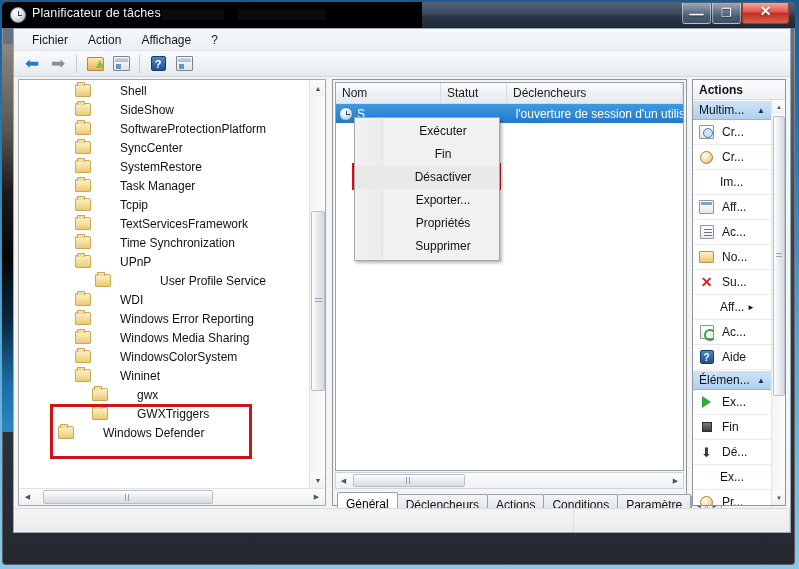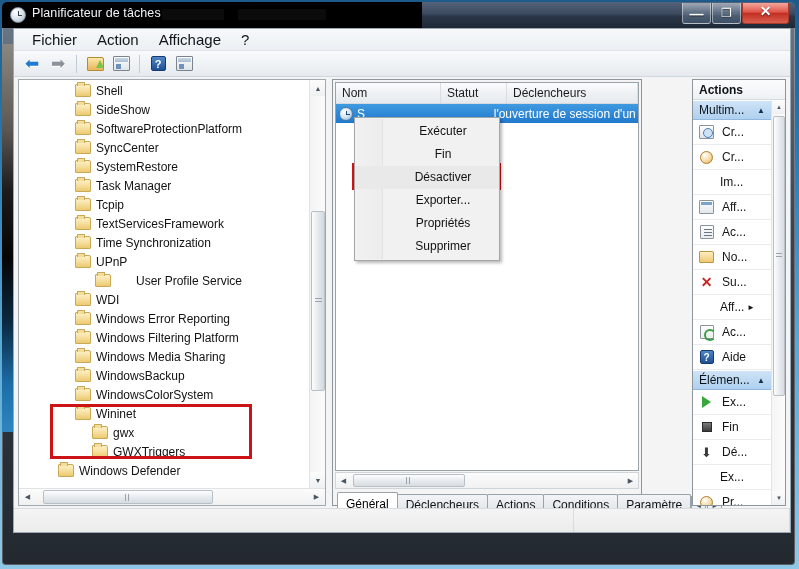--- a/index.html
+++ b/index.html
@@ -105,21 +105,21 @@
   .client-inner { position:absolute; inset:0; background:#f4f4f4; }
 
   
   .menubar {
     position: absolute; left: 0; top: 0; width: 100%; height: 22px;
     background: linear-gradient(180deg,#f6f8fa 0%,#eceff3 100%);
     border-bottom: 1px solid #dfe3e8;
     display: flex; align-items: center; padding-left: 8px; gap: 0;
   }
   .menu-item {
-    font-size: 15px; color: #12161a; padding: 2px 10px; white-space:nowrap;
+    font-size: 12px; color: #12161a; padding: 2px 10px; white-space:nowrap;
   }
 
   
   .toolbar {
     position: absolute; left: 0; top: 22px; width: 100%; height: 26px;
     background: linear-gradient(180deg,#f8fafc 0%,#eef1f4 60%,#e6eaee 100%);
     border-bottom: 1px solid #cfd6dd;
     display: flex; align-items: center; padding-left: 6px; gap: 2px;
   }
   .tb-btn { width: 24px; height: 22px; position:relative; display:flex; align-items:center; justify-content:center; }
@@ -152,21 +152,21 @@
   .tnode .exp.open::before { content:"\25E2"; display:inline-block; color:#4c4c4c; font-size:9px;}
   .tfolder {
     width: 16px; height: 13px; flex:0 0 16px; margin-right:5px; position:relative;
     background: linear-gradient(180deg,#fdf0c8 0%,#f6df9e 50%,#ecc96f 100%);
     border: 1px solid #c9a957; border-radius: 1px 2px 1px 1px;
   }
   .tfolder::before{
     content:""; position:absolute; left:1px; top:-3px; width:6px; height:3px;
     background:#f3dd9b; border:1px solid #c9a957; border-bottom:none; border-radius:1px 1px 0 0;
   }
-  .tlabel { font-size:12px; }
+  .tlabel { font-size:12px;margin-left:24px; }
 
   
   .vsb {
     position:absolute; right:0; top:0; width:16px; bottom:17px;
     background: linear-gradient(90deg,#f3f3f3,#fbfbfb);
     border-left:1px solid #e2e2e2;
   }
   .vsb .btn-up, .vsb .btn-dn {
     position:absolute; left:0; width:16px; height:16px;
     background:linear-gradient(180deg,#fcfcfc,#eef0f2);
@@ -200,21 +200,21 @@
     display:flex;align-items:center;justify-content:center;
   }
   .hsb .thumb .grip{width:6px;height:7px;background:
       repeating-linear-gradient(90deg,#9aa3ab 0 1px, transparent 1px 3px);}
 
   
   .redbox { position:absolute; border:3px solid #cc1417; pointer-events:none; }
 
   
   .center-pane {
-    position:absolute; left: 318px; top:2px; width: 310px; bottom:2px;
+    position:absolute; left: 318px; top:2px; width: 355px; bottom:2px;
     background:#f4f4f4; border:1px solid #8d959d;
   }
   .list-area {
     position:absolute; left:2px; top:2px; right:2px; height: 389px;
     background:#fff; border:1px solid #9aa2aa; overflow:hidden;
   }
   .lv-header {
     position:absolute; left:0; top:0; right:0; height:21px;
     background:linear-gradient(180deg,#fbfcfd,#eef1f4 50%,#e6eaee);
     border-bottom:1px solid #d4dae0; display:flex;
@@ -491,31 +491,21 @@
                 <span class="tlabel">WDI</span>
               </div>
               <div class="tnode" style="padding-left: 42px;">
                 <span class="exp"></span>
                 <span class="tfolder"></span>
                 <span class="tlabel">Windows Error Reporting</span>
               </div>
               <div class="tnode" style="padding-left: 42px;">
                 <span class="exp"></span>
                 <span class="tfolder"></span>
-                <span class="tlabel">Windows Filtering Platform</span>
-              </div>
-              <div class="tnode" style="padding-left: 42px;">
-                <span class="exp"></span>
-                <span class="tfolder"></span>
                 <span class="tlabel">Windows Media Sharing</span>
-              </div>
-              <div class="tnode" style="padding-left: 42px;">
-                <span class="exp"></span>
-                <span class="tfolder"></span>
-                <span class="tlabel">WindowsBackup</span>
               </div>
               <div class="tnode" style="padding-left: 42px;">
                 <span class="exp"></span>
                 <span class="tfolder"></span>
                 <span class="tlabel">WindowsColorSystem</span>
               </div>
               <div class="tnode" style="padding-left: 42px;">
                 <span class="exp"></span>
                 <span class="tfolder"></span>
                 <span class="tlabel">Wininet</span>

